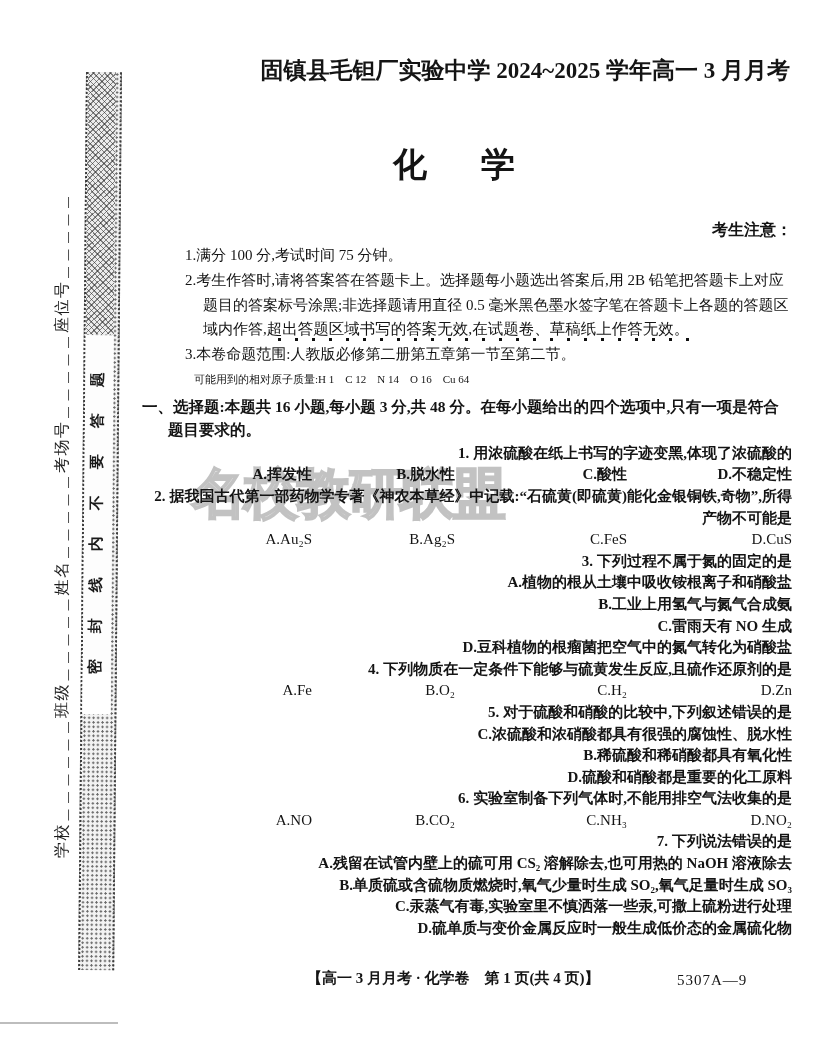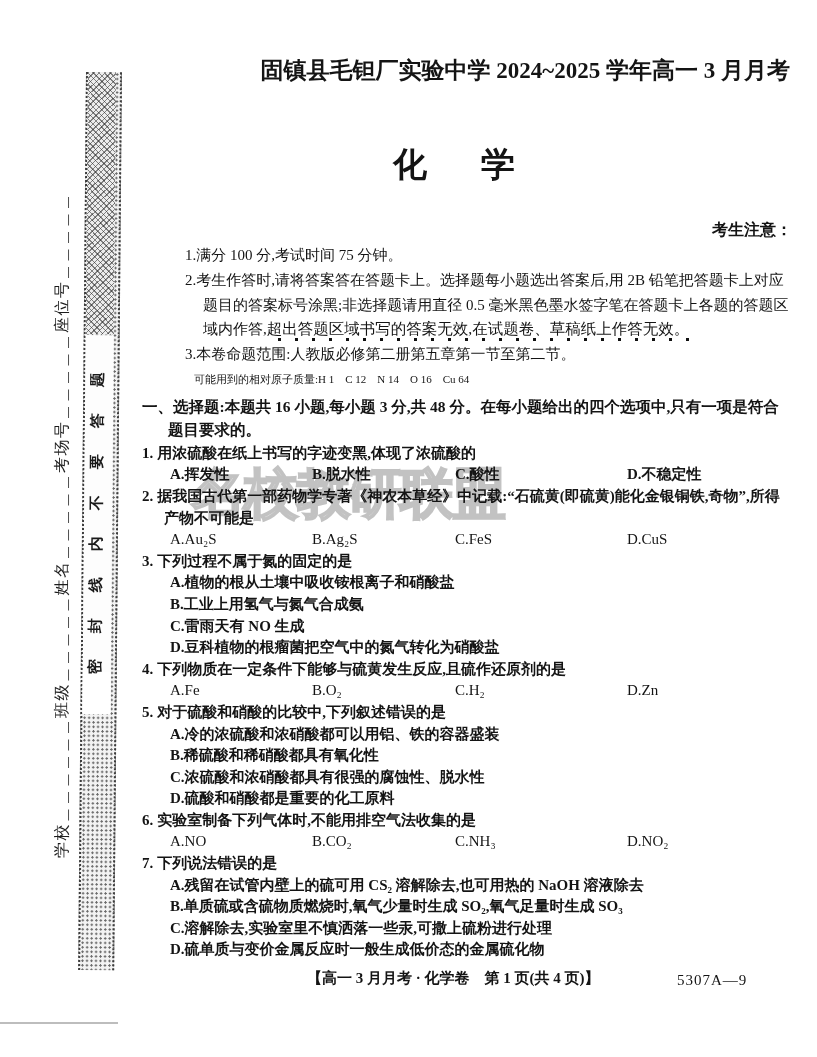--- a/index.html
+++ b/index.html
@@ -68,21 +68,21 @@
     background-image:radial-gradient(circle,#111 1.6px,transparent 1.9px);
     background-size:17px 5px; background-repeat:repeat-x; background-position:4px bottom;
     padding-bottom:5px;
   }
   .atomic { font-size:11px; line-height:24.8px; margin-left:52px; }
 
   .sec-title { margin-top:3px; font-size:15.5px; font-weight:bold; line-height:23px;
     padding-left:26px; text-indent:-26px; }
 
   .questions { margin-top:2px; }
-  .question { font-size:15px; line-height:21.6px; }
+  .question { font-size:15px; line-height:21.6px;text-align:right; }
   .q-stem { padding-left:22px; text-indent:-22px; font-weight:bold; }
   .q-stem .q-num { margin-right:4px; }
   .opt-row { display:grid; grid-template-columns:142px 143px 172px 1fr; padding-left:28px; font-weight:normal; }
   .opt-row.cn { font-weight:bold; }
   .opt-list .opt { padding-left:28px; font-weight:bold; }
 
   .footer-line {
     position:absolute; left:307px; top:969px; z-index:2;
     font-size:15px; font-weight:bold; white-space:nowrap;
   }
@@ -152,41 +152,40 @@
           <div class="opt-row">
             <span class="opt">A.Fe</span>
             <span class="opt">B.O₂</span>
             <span class="opt">C.H₂</span>
             <span class="opt">D.Zn</span>
           </div>
         </div>
         <div class="question">
           <div class="q-stem"><span class="q-num">5.</span><span>对于硫酸和硝酸的比较中,下列叙述错误的是</span></div>
           <div class="opt-list">
-            <div class="opt">A.冷的浓硫酸和浓硝酸都可以用铝、铁的容器盛装</div>
+            <div class="opt">C.浓硫酸和浓硝酸都具有很强的腐蚀性、脱水性</div>
             <div class="opt">B.稀硫酸和稀硝酸都具有氧化性</div>
-            <div class="opt">C.浓硫酸和浓硝酸都具有很强的腐蚀性、脱水性</div>
             <div class="opt">D.硫酸和硝酸都是重要的化工原料</div>
           </div>
         </div>
         <div class="question">
           <div class="q-stem"><span class="q-num">6.</span><span>实验室制备下列气体时,不能用排空气法收集的是</span></div>
           <div class="opt-row">
             <span class="opt">A.NO</span>
             <span class="opt">B.CO₂</span>
             <span class="opt">C.NH₃</span>
             <span class="opt">D.NO₂</span>
           </div>
         </div>
         <div class="question">
           <div class="q-stem"><span class="q-num">7.</span><span>下列说法错误的是</span></div>
           <div class="opt-list">
             <div class="opt">A.残留在试管内壁上的硫可用 CS₂ 溶解除去,也可用热的 NaOH 溶液除去</div>
             <div class="opt">B.单质硫或含硫物质燃烧时,氧气少量时生成 SO₂,氧气足量时生成 SO₃</div>
-            <div class="opt">C.溶解除去,实验室里不慎洒落一些汞,可撒上硫粉进行处理</div>
+            <div class="opt">C.汞蒸气有毒,实验室里不慎洒落一些汞,可撒上硫粉进行处理</div>
             <div class="opt">D.硫单质与变价金属反应时一般生成低价态的金属硫化物</div>
           </div>
         </div>
       </div>
   </div>
 
   <div class="footer-line">【高一 3 月月考 · 化学卷　第 1 页(共 4 页)】</div>
   <div class="footer-code">5307A—9</div>
 
 </div>

